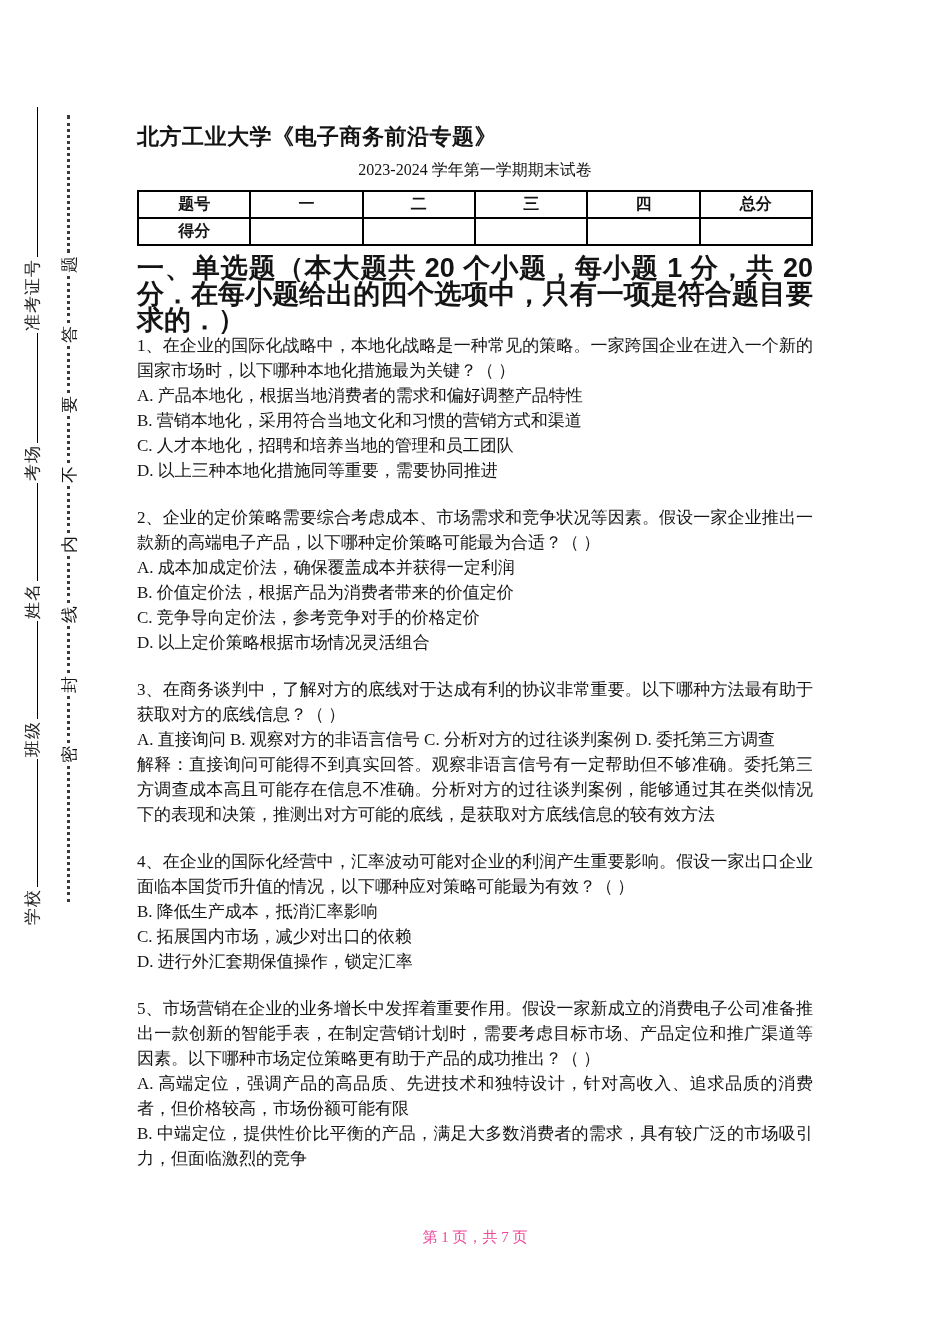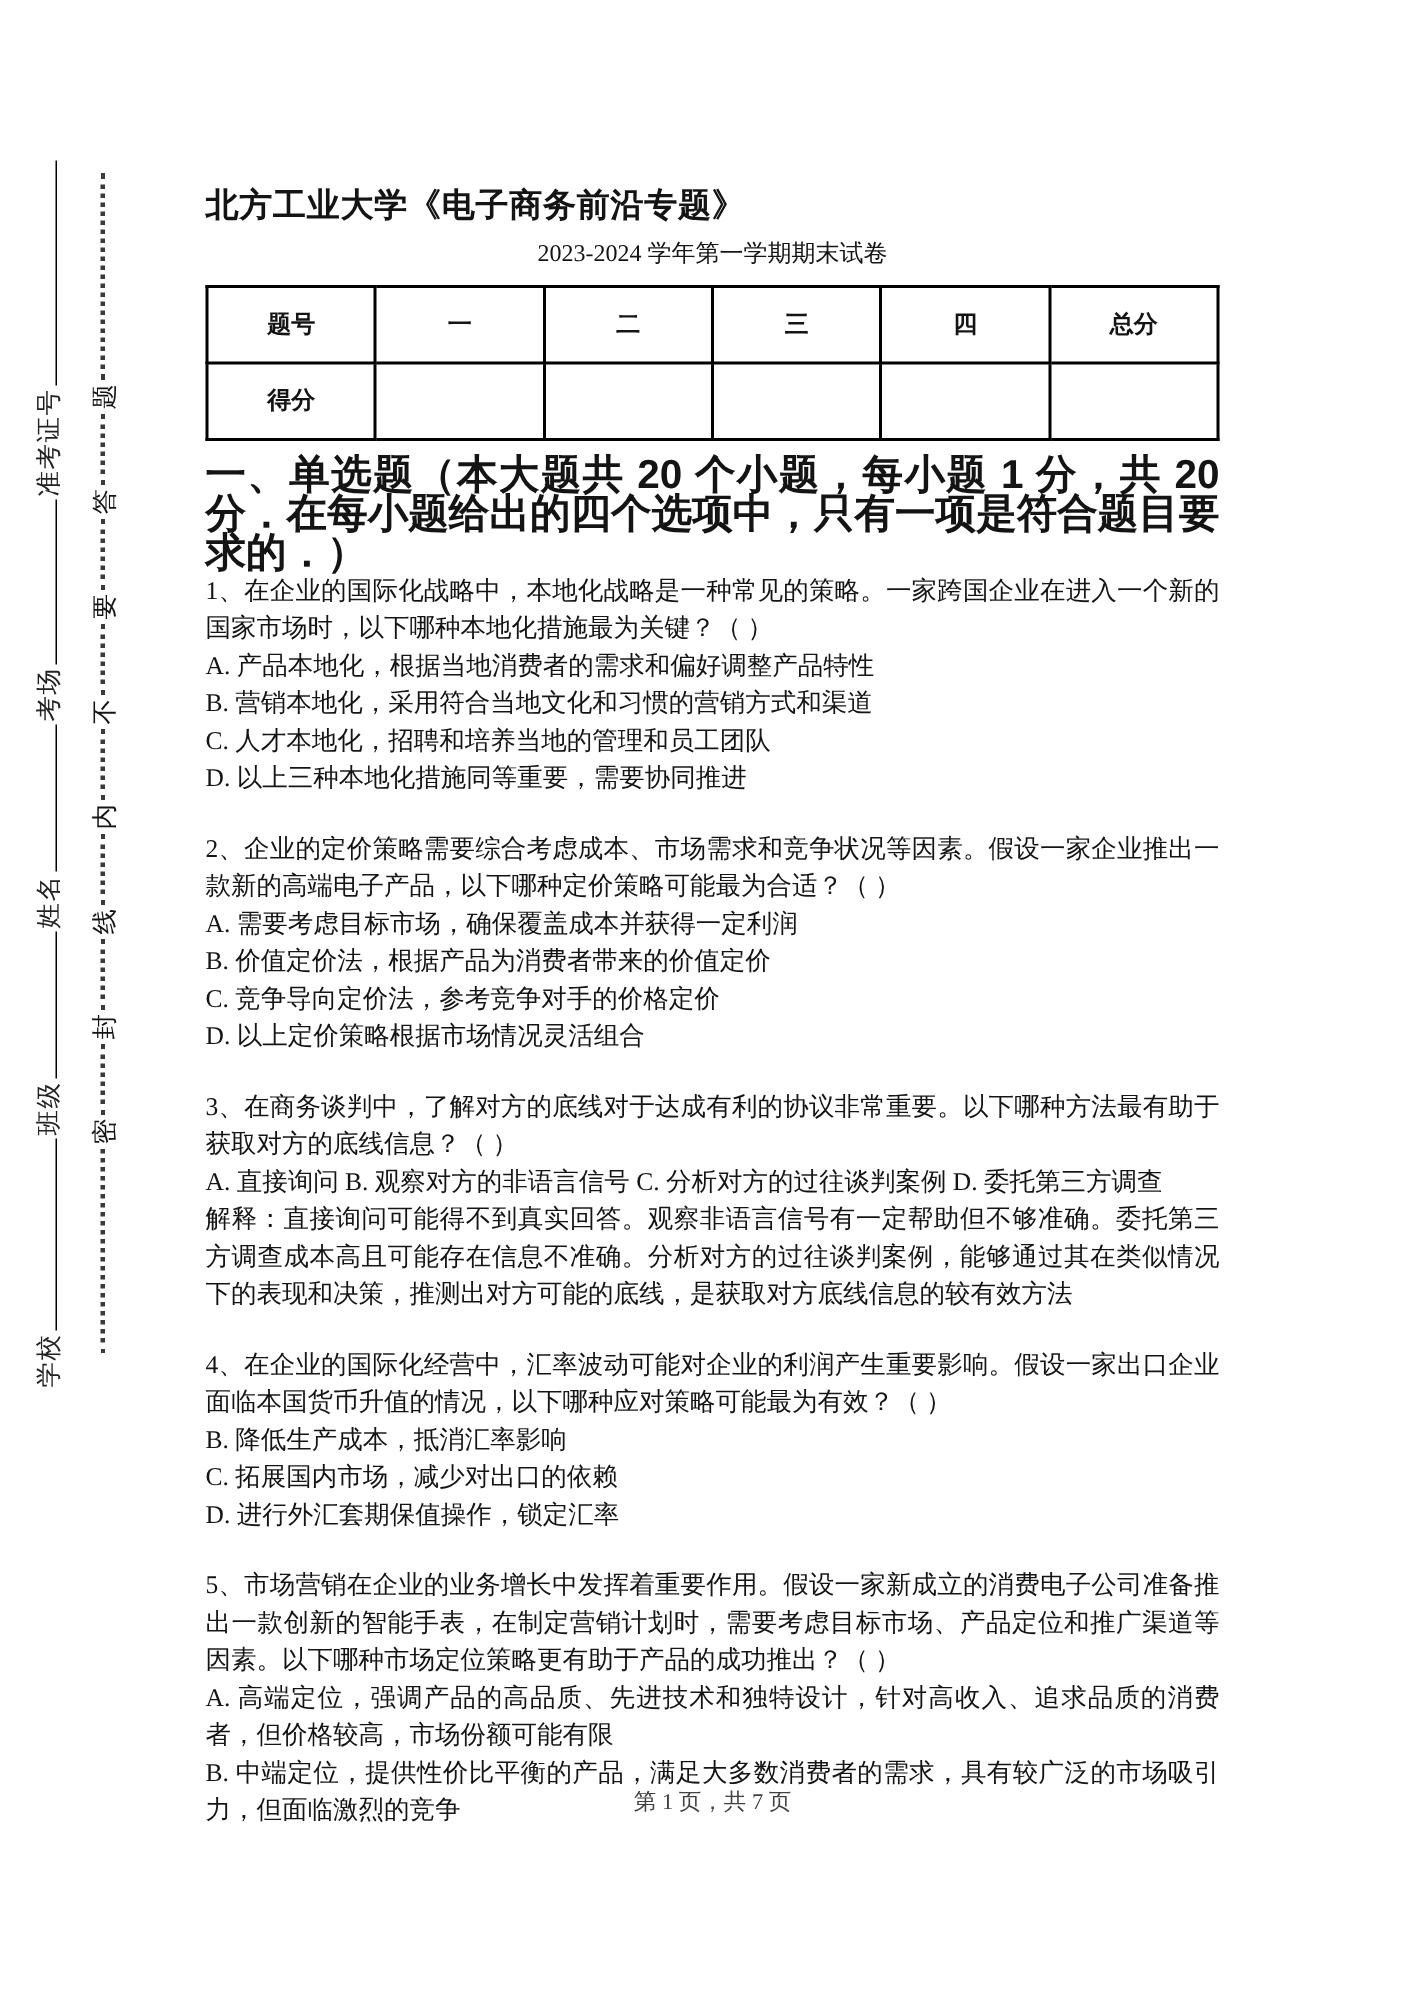--- a/index.html
+++ b/index.html
@@ -76,21 +76,21 @@
     table-layout: fixed;
   }
   table.score-table td {
     border: 2px solid #000;
     height: 25px;
     text-align: center;
     vertical-align: middle;
     font-family: "Liberation Sans", "DejaVu Sans", sans-serif;
     font-weight: bold;
     font-size: 16px;
-    padding: 12px;
+    padding: 0;
   }
 
   .section-heading {
     margin-top: 9px;
     font-family: "Liberation Sans", "DejaVu Sans", sans-serif;
     font-weight: bold;
     font-size: 27px;
     line-height: 26px;
     text-align: justify;
   }
@@ -98,25 +98,25 @@
   .question { margin-bottom: 22px; }
   .question p {
     margin: 0;
     font-size: 17px;
     line-height: 25px;
     text-align: justify;
   }
 
   .page-footer {
     position: absolute;
-    left: 137px; top: 1192px;
+    left: 137px; top: 1228px;
     width: 676px;
     text-align: center;
     font-size: 15px;
-    color: #404040;
+    color: #ec4899;
   }
 </style>
 </head>
 <body>
 
 <div class="v-line fields-line">
   <span class="field-label">学校</span><span class="blank blank-1"></span><span class="field-label">班级</span><span class="blank blank-2"></span><span class="field-label">姓名</span><span class="blank blank-3"></span><span class="field-label">考场</span><span class="blank blank-4"></span><span class="field-label">准考证号</span><span class="blank blank-5"></span>
 </div>
 
 <div class="v-line seal-line">
@@ -154,21 +154,21 @@
   <div class="question">
     <p>1、在企业的国际化战略中，本地化战略是一种常见的策略。一家跨国企业在进入一个新的国家市场时，以下哪种本地化措施最为关键？（ ）</p>
     <p>A. 产品本地化，根据当地消费者的需求和偏好调整产品特性</p>
     <p>B. 营销本地化，采用符合当地文化和习惯的营销方式和渠道</p>
     <p>C. 人才本地化，招聘和培养当地的管理和员工团队</p>
     <p>D. 以上三种本地化措施同等重要，需要协同推进</p>
   </div>
 
   <div class="question">
     <p>2、企业的定价策略需要综合考虑成本、市场需求和竞争状况等因素。假设一家企业推出一款新的高端电子产品，以下哪种定价策略可能最为合适？（ ）</p>
-    <p>A. 需要考虑目标市场，确保覆盖成本并获得一定利润</p>
+    <p>A. 成本加成定价法，确保覆盖成本并获得一定利润</p>
     <p>B. 价值定价法，根据产品为消费者带来的价值定价</p>
     <p>C. 竞争导向定价法，参考竞争对手的价格定价</p>
     <p>D. 以上定价策略根据市场情况灵活组合</p>
   </div>
 
   <div class="question">
     <p>3、在商务谈判中，了解对方的底线对于达成有利的协议非常重要。以下哪种方法最有助于获取对方的底线信息？（ ）</p>
     <p>A. 直接询问 B. 观察对方的非语言信号 C. 分析对方的过往谈判案例 D. 委托第三方调查</p>
     <p>解释：直接询问可能得不到真实回答。观察非语言信号有一定帮助但不够准确。委托第三方调查成本高且可能存在信息不准确。分析对方的过往谈判案例，能够通过其在类似情况下的表现和决策，推测出对方可能的底线，是获取对方底线信息的较有效方法</p>
   </div>

